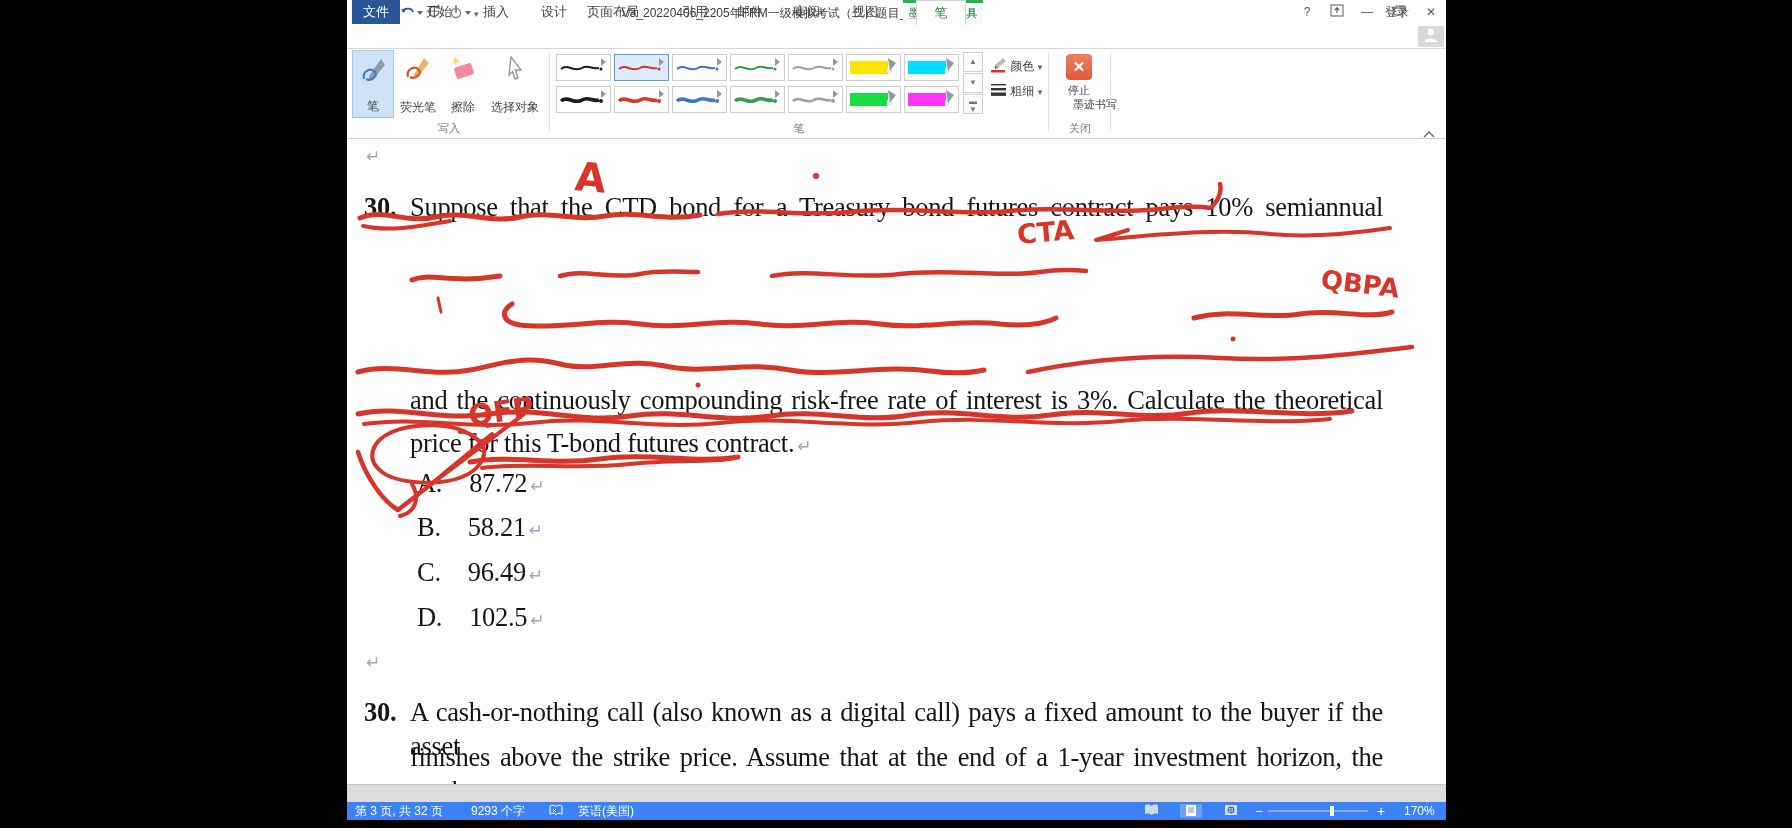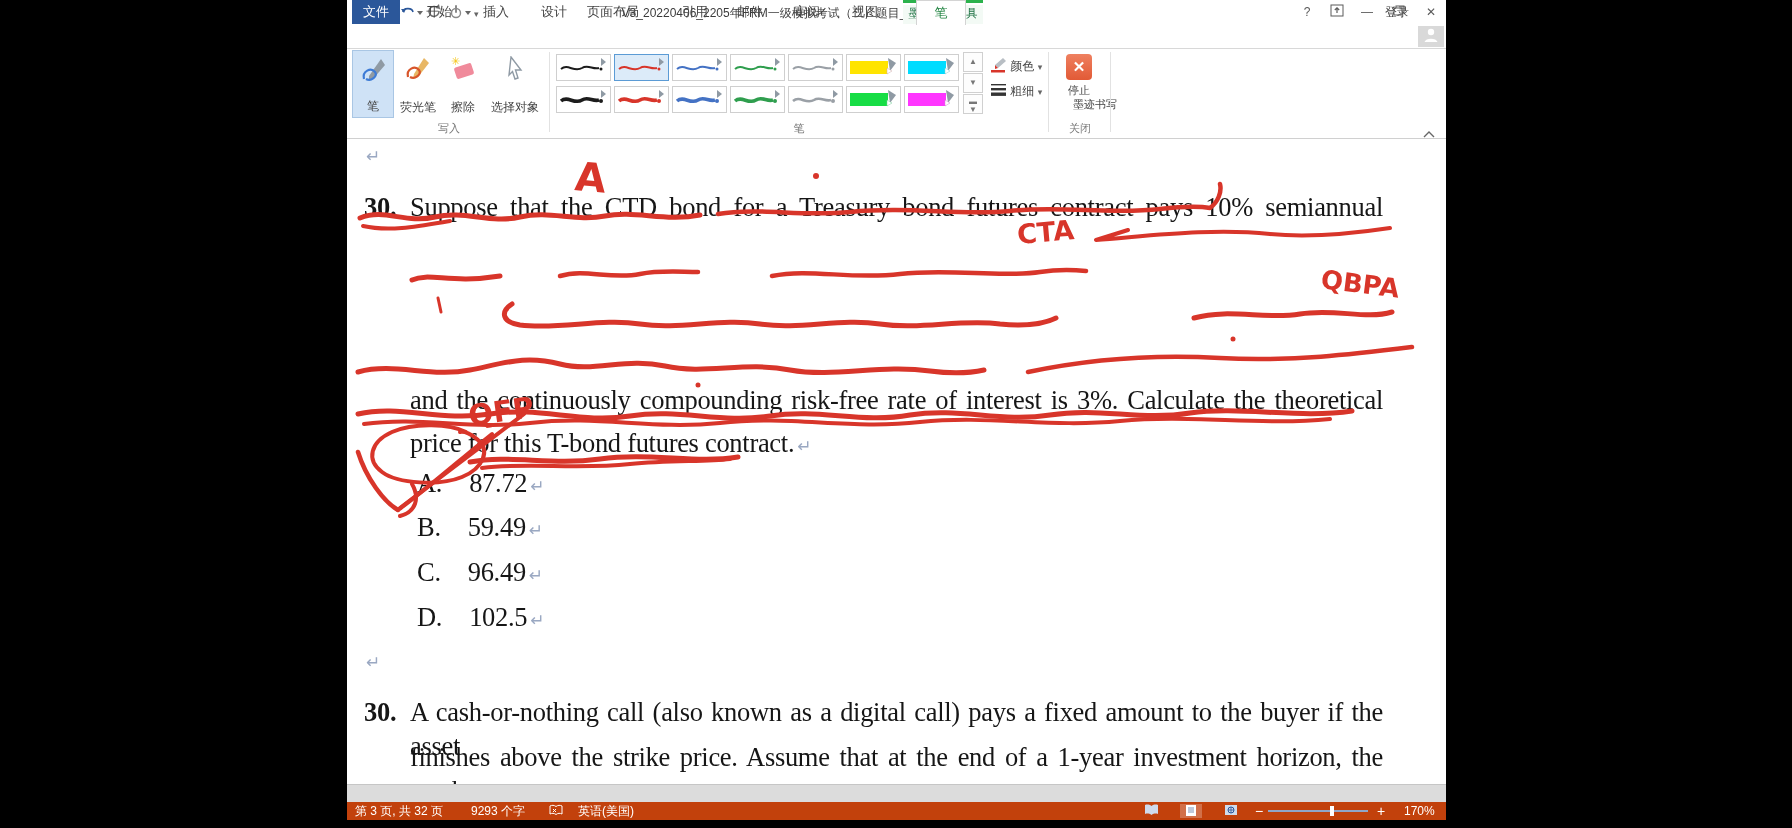--- a/index.html
+++ b/index.html
@@ -5,21 +5,21 @@
   html,body{margin:0;padding:0}
   #screen{position:relative;width:1792px;height:828px;background:#000;overflow:hidden;
     font-family:"Liberation Sans",sans-serif;-webkit-font-smoothing:antialiased}
   .ab{position:absolute}
   
   #titlebar{left:347px;top:0;width:1099px;height:24px;background:#fff}
   #tabrow{left:347px;top:24px;width:1099px;height:24px;background:#fff;border-bottom:1px solid #d8d8d8}
   #ribbon{left:347px;top:49px;width:1099px;height:89px;background:#fff;border-bottom:1px solid #d0d0d0}
   #docarea{left:347px;top:139px;width:1099px;height:645px;background:#fff;overflow:hidden}
   #graystrip{left:347px;top:784px;width:1099px;height:18px;background:#dcdcdc;border-top:1px solid #c6c6c6}
-  #statusbar{left:347px;top:802px;width:1099px;height:18px;background:#c2410c;color:#fff;font-size:12px}
+  #statusbar{left:347px;top:802px;width:1099px;height:18px;background:#3b82f6;color:#fff;font-size:12px}
   .qat-ic{top:4px;width:17px;height:16px;color:#2b579a;font-size:13px;line-height:16px;text-align:center}
   .tri-dn{width:0;height:0;border-left:3px solid transparent;border-right:3px solid transparent;border-top:4px solid #666}
   #title-text{top:5px;left:560px;width:430px;text-align:center;font-size:12px;color:#3b3b3b;white-space:nowrap}
   #ctx-stripe{left:903px;top:0;width:80px;height:3px;background:#2bb24c}
   #ctx-label{left:903px;top:5px;width:80px;text-align:center;font-size:11.5px;color:#217346;background:#f3faf5;height:19px;line-height:17px}
   .winctl{top:4px;width:22px;height:16px;color:#5a5a5a;font-size:12px;text-align:center;line-height:16px}
   .tab{top:0;height:24px;line-height:24px;font-size:13px;color:#444;text-align:center}
   #tab-file{left:352px;width:48px;background:#2b579a;color:#fff}
   #tab-pen{left:916px;width:50px;height:25px;background:#fff;border:1px solid #d4d4d4;border-bottom:none;color:#278746;box-sizing:border-box}
   #signin{left:1378px;width:38px;font-size:12px}
@@ -297,21 +297,21 @@
   <div class="ab" id="docarea"></div>
 
   <div class="ab pilcrow" style="left:366px;top:146px">↵</div>
 
   <div class="ab dline qnum" style="top:190px">30.</div>
   <div class="ab dline just" style="top:190px">Suppose that the CTD bond for a Treasury bond futures contract pays 10% semiannual</div>
   <div class="ab dline just" style="top:383px">and the continuously compounding risk-free rate of interest is 3%. Calculate the theoretical</div>
   <div class="ab dline" style="left:410px;top:426px"><span>price for this T-bond futures contract.</span><span class="optpil">↵</span></div>
 
   <div class="ab dline" style="left:417px;top:466px"><span>A.</span><span style="display:inline-block;width:27px"></span><span>87.72</span><span class="optpil">↵</span></div>
-  <div class="ab dline" style="left:417px;top:510px"><span>B.</span><span style="display:inline-block;width:27px"></span><span>59.49</span><span class="optpil">↵</span></div>
+  <div class="ab dline" style="left:417px;top:510px"><span>B.</span><span style="display:inline-block;width:27px"></span><span>58.21</span><span class="optpil">↵</span></div>
   <div class="ab dline" style="left:417px;top:555px"><span>C.</span><span style="display:inline-block;width:27px"></span><span>96.49</span><span class="optpil">↵</span></div>
   <div class="ab dline" style="left:417px;top:600px"><span>D.</span><span style="display:inline-block;width:27px"></span><span>102.5</span><span class="optpil">↵</span></div>
 
   <div class="ab pilcrow" style="left:366px;top:652px">↵</div>
 
   <div class="ab dline qnum" style="top:695px">30.</div>
   <div class="ab dline just" style="top:695px">A cash-or-nothing call (also known as a digital call) pays a fixed amount to the buyer if the asset</div>
   <div class="ab dline just" style="top:740px">finishes above the strike price. Assume that at the end of a 1-year investment horizon, the stock</div>
 
   <svg class="ab" id="ink" width="1792" height="828" viewBox="0 0 1792 828">

